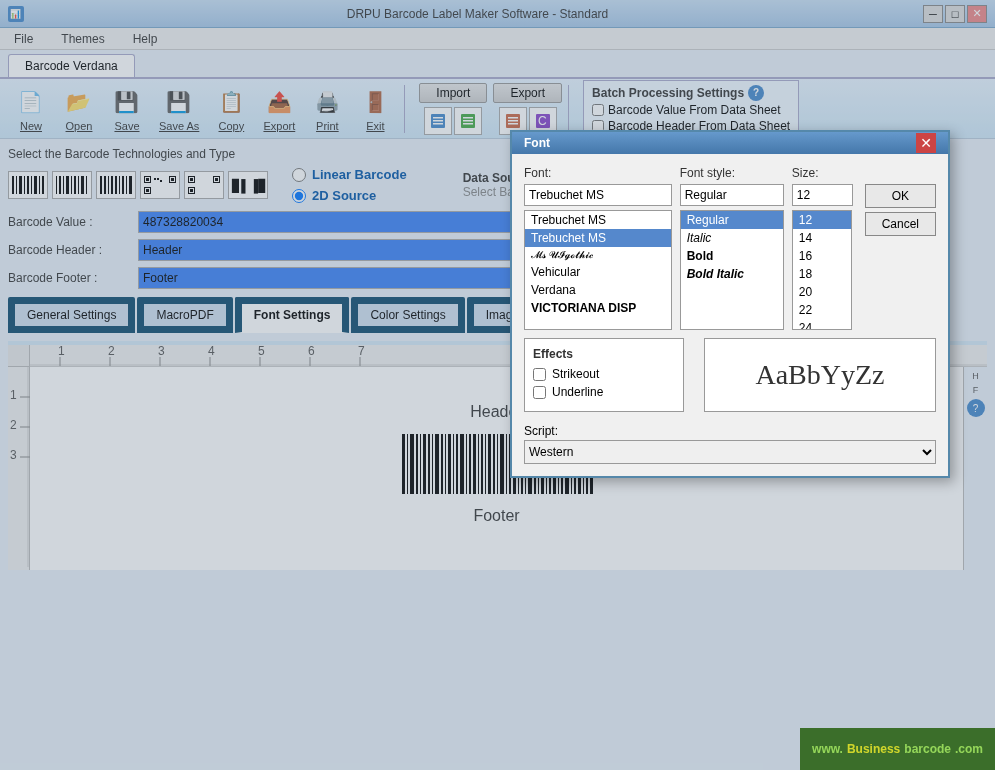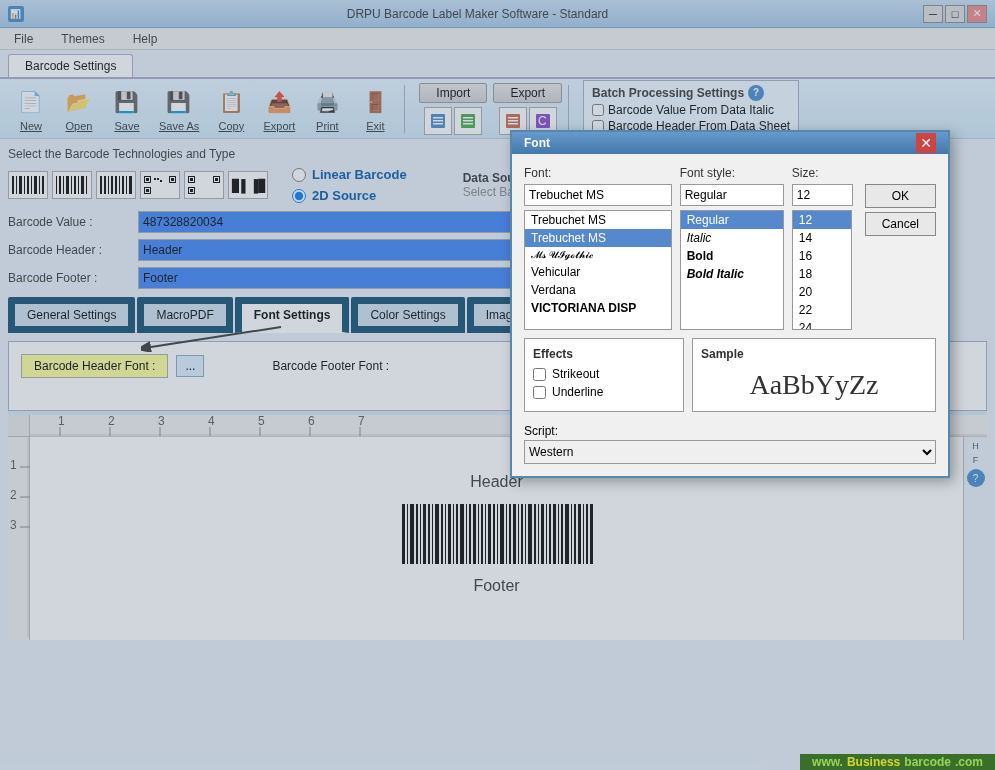--- a/index.html
+++ b/index.html
@@ -102,21 +102,21 @@
     .effects-title { font-size: 12px; font-weight: bold; color: #333; margin-bottom: 6px; }
     .checkbox-row { display: flex; align-items: center; gap: 6px; margin-bottom: 4px; }
     .sample-section { border: 1px solid #999; padding: 8px; background: white; flex: 1; display: flex; flex-direction: column; }
     .sample-title { font-size: 12px; font-weight: bold; color: #333; margin-bottom: 6px; }
     .sample-text { font-size: 28px; color: #333; text-align: center; flex: 1; display: flex; align-items: center; justify-content: center; font-family: 'Trebuchet MS'; }
     .script-section { margin-top: 4px; }
     .script-label { font-size: 12px; color: #000000; margin-bottom: 2px; }
     .script-select { width: 100%; height: 24px; border: 1px solid #999; font-size: 12px; }
 
     
-    .bottom-bar { position: absolute; bottom: 0; right: 0; background: #2a6a00; color: #aaff44; font-size: 11px; font-weight: bold; padding: 1px 12px; display: flex; align-items: center; gap: 4px; }
+    .bottom-bar { position: absolute; bottom: 0; right: 0; background: #2a6a00; color: #aaff44; font-size: 11px; font-weight: bold; padding: 14px 12px; display: flex; align-items: center; gap: 4px; }
 
     
     .window { width: 995px; height: 770px; background: #d4e8f7; overflow: hidden; position: relative; display: flex; flex-direction: column; }
   </style>
 </head>
 <body>
 
 <div class="window">
 
   <div class="title-bar">
@@ -129,21 +129,21 @@
     </div>
   </div>
 
   <div class="menu-bar">
     <span class="menu-item">File</span>
     <span class="menu-item">Themes</span>
     <span class="menu-item">Help</span>
   </div>
 
   <div class="tab-bar">
-    <div class="tab active">Barcode Settings</div>
+    <div class="tab active">Barcode Verdana</div>
   </div>
 
   <div class="toolbar">
     <div class="toolbar-btn">
       <div class="icon">📄</div>
       <span class="label">New</span>
     </div>
     <div class="toolbar-btn">
       <div class="icon">📂</div>
       <span class="label">Open</span>
@@ -219,21 +219,21 @@
 
     <div class="toolbar-separator"></div>
 
     <div class="batch-section">
       <div class="batch-title">
         <span>Batch Processing Settings</span>
         <span style="background:#4488cc;color:white;border-radius:50%;width:16px;height:16px;display:flex;align-items:center;justify-content:center;font-size:10px;font-weight:bold;">?</span>
       </div>
       <div class="batch-checkbox-row">
         <input type="checkbox" style="">
-        <span>Barcode Value From Data Italic</span>
+        <span>Barcode Value From Data Sheet</span>
       </div>
       <div class="batch-checkbox-row">
         <input type="checkbox" style="">
         <span>Barcode Header From Data Sheet</span>
       </div>
     </div>
   </div>
 
   <div class="main-content" style="flex:1; overflow:hidden;">
 
@@ -351,40 +351,20 @@
     </div>
 
     <div class="settings-tabs">
       <div class="settings-tab">General Settings</div>
       <div class="settings-tab">MacroPDF</div>
       <div class="settings-tab active">Font Settings</div>
       <div class="settings-tab">Color Settings</div>
       <div class="settings-tab">Image Settings</div>
     </div>
 
-    <div class="font-tab-content" style="height:70px;">
-      <div class="barcode-header-row">
-        <div class="header-font-box">
-          <span>Barcode Header Font :</span>
-        </div>
-        <button class="browse-btn">...</button>
-        <span style="margin-left:60px;">Barcode Footer Font :</span>
-      </div>
-
-      <div style="position:relative; margin-top:4px;">
-        <svg width="200" height="30" style="position:absolute; left:120px; top:-60px;">
-          <defs>
-              <marker id="arrowhead" markerWidth="8" markerHeight="6" refX="0" refY="3" orient="auto">
-                <polygon points="0 0, 8 3, 0 6" fill="#333"></polygon>
-              </marker>
-            </defs>
-          <line x1="140" y1="5" x2="10" y2="25" stroke="#333" stroke-width="2" marker-end="url(#arrowhead)"></line>
-        </svg>
-      </div>
-    </div>
 
     <div style="background:#d4e8f7; padding:4px 0 0 0; flex:1;">
 
       <div style="display:flex;">
         <div style="width:22px; height:22px; background:#e8e8e8; border-right:1px solid #bbb; border-bottom:1px solid #bbb;"></div>
         <div style="flex:1; height:22px; background:#f0f0f0; border-bottom:1px solid #ccc; position:relative; overflow:hidden;">
           <svg width="100%" height="22">
             <line x1="0" y1="20" x2="100%" y2="20" stroke="#ccc" stroke-width="1"></line>
             <line x1="30" y1="12" x2="30" y2="22" stroke="#888" stroke-width="1"></line>
             <text x="28" y="10" font-size="8" fill="#555">1</text>
@@ -534,36 +514,35 @@
               <div class="size-list-item">24</div>
             </div>
           </div>
 
           <div class="dialog-buttons" style="margin-top:18px;">
             <button class="dialog-btn">OK</button>
             <button class="dialog-btn">Cancel</button>
           </div>
         </div>
 
-        <div style="display:flex; gap:8px;border-radius:8px;">
+        <div style="display:flex; gap:20px;border-radius:8px;">
 
           <div class="effects-section" style="width:160px;">
             <div class="effects-title">Effects</div>
             <div class="checkbox-row">
               <input type="checkbox" style="">
               <span>Strikeout</span>
             </div>
             <div class="checkbox-row">
               <input type="checkbox" style="">
               <span>Underline</span>
             </div>
           </div>
 
           <div class="sample-section" style="flex:1;">
-            <div class="sample-title">Sample</div>
             <div class="sample-text">AaBbYyZz</div>
           </div>
         </div>
 
         <div class="script-section">
           <div class="script-label">Script:</div>
           <select class="script-select">
             <option value="Western">Western</option>
           </select>
         </div>

